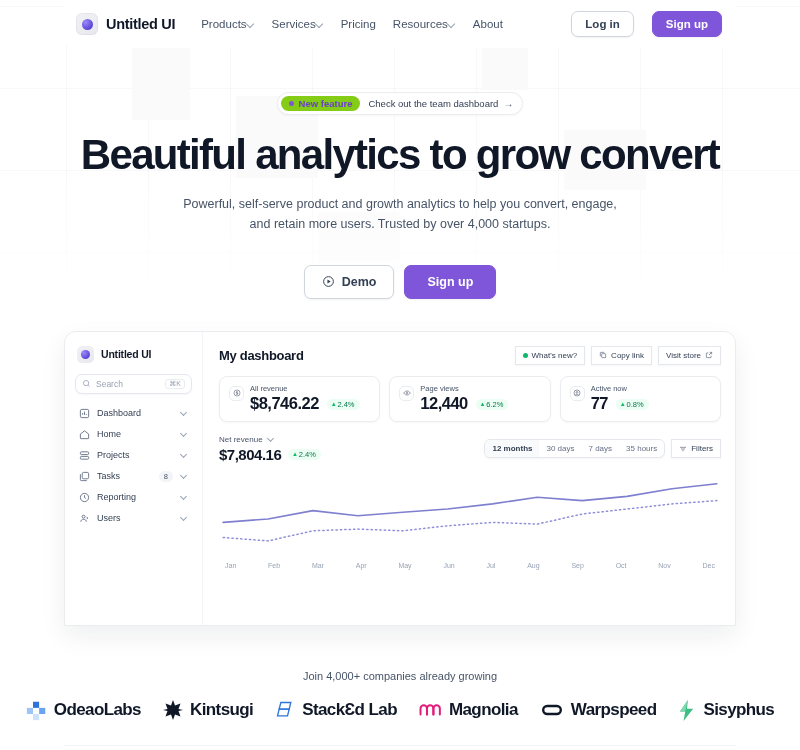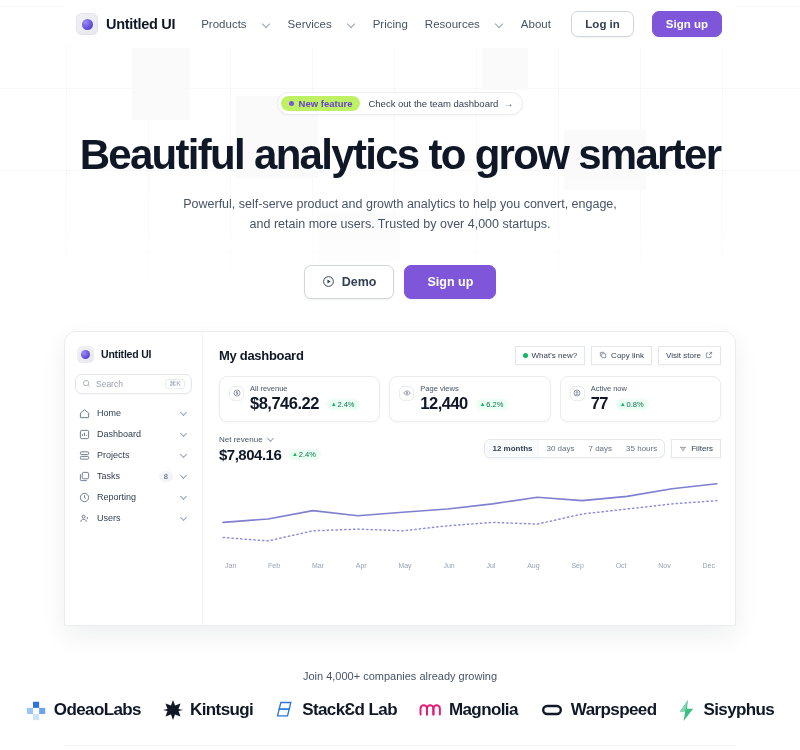--- a/index.html
+++ b/index.html
@@ -47,21 +47,21 @@
     box-shadow: inset 0 0 0 1px rgba(0,0,0,0.04);
   }
   .brand-dot {
     width: 11px; height: 11px; border-radius: 50%;
     background: radial-gradient(circle at 32% 30%, #9b8afb, #5b45d6 70%);
   }
   .brand-name { font-size: 14.5px; font-weight: 700; letter-spacing: -0.3px; color: #101828; }
 
   .nav-links { display: flex; align-items: center; gap: 17px; margin-left: 26px; }
   .nav-link {
-    font-size: 11.5px; color: #475467; display: flex; align-items: center; gap: 16px;
+    font-size: 11.5px; color: #475467; display: flex; align-items: center; gap: 0;
     cursor: pointer; white-space: nowrap;
   }
   .chev { display: inline-block; width: 8px; height: 8px; position: relative; }
   .chev::before {
     content:""; position: absolute; left: 0; top: 1px;
     width: 5px; height: 5px;
     border-right: 1.3px solid #98a2b3; border-bottom: 1.3px solid #98a2b3;
     transform: rotate(45deg);
   }
   .nav-right { margin-left: auto; display: flex; align-items: center; gap: 18px; }
@@ -83,21 +83,21 @@
   
   .hero { position: relative; z-index: 4; text-align: center; padding-top: 44px; }
   .pill-wrap {
     display: inline-flex; align-items: center; gap: 8px;
     background: #fff; border: 1px solid #eaecf0;
     border-radius: 999px; padding: 3px 9px 3px 3px;
     box-shadow: 0 1px 2px rgba(16,24,40,0.04);
   }
   .pill-badge {
     display: inline-flex; align-items: center; gap: 5px;
-    background: #bef264; color: #6941c6;
+    background: #84cc16; color: #6941c6;
     border-radius: 999px; padding: 2px 8px;
     font-size: 9.5px; font-weight: 600;
   }
   .pill-badge .bdot { width: 5px; height: 5px; border-radius: 50%; background: #7f56d9; }
   .pill-text { font-size: 9.5px; color: #344054; font-weight: 500; display: flex; align-items: center; gap: 5px; }
   .arrow-r { font-size: 10px; color: #475467; }
 
   h1.headline {
     margin-top: 18px;
     font-size: 42px; line-height: 1.06;
@@ -282,21 +282,21 @@
       <span class="pill-badge">
         <span class="bdot"></span>
         <span>New feature</span>
       </span>
       <span class="pill-text">
         <span>Check out the team dashboard</span>
         <span class="arrow-r">→</span>
       </span>
     </div>
 
-    <h1 class="headline">Beautiful analytics to grow smarter</h1>
+    <h1 class="headline">Beautiful analytics to grow convert</h1>
 
     <div class="sub">
       <div>Powerful, self-serve product and growth analytics to help you convert, engage,</div>
       <div>and retain more users. Trusted by over 4,000 startups.</div>
     </div>
 
     <div class="cta">
       <button class="btn btn-demo">
         <svg viewBox="0 0 24 24" width="13" height="13" fill="none" stroke="#344054" stroke-width="1.8">
           <circle cx="12" cy="12" r="9"></circle>
@@ -324,34 +324,34 @@
             <path d="M20 20l-3.5-3.5"></path>
         </svg>
         <span class="ph">Search</span>
         <span class="kbd">⌘K</span>
       </div>
 
       <div class="sb-nav">
         <div class="sb-item">
           <span class="ic">
               <svg viewBox="0 0 24 24" fill="none" stroke="#667085" stroke-width="2">
-                <path d="M3 11l9-7 9 7v9a1 1 0 01-1 1H4a1 1 0 01-1-1z"></path>
-              </svg>
-            </span>
-          <span class="sb-label">Home</span>
+                <rect x="3" y="3" width="18" height="18" rx="3"></rect>
+                <path d="M8 15V11M12 15V8M16 15v-2"></path>
+              </svg>
+            </span>
+          <span class="sb-label">Dashboard</span>
           <i class="sb-chev"></i>
         </div>
         <div class="sb-item">
           <span class="ic">
               <svg viewBox="0 0 24 24" fill="none" stroke="#667085" stroke-width="2">
-                <rect x="3" y="3" width="18" height="18" rx="3"></rect>
-                <path d="M8 15V11M12 15V8M16 15v-2"></path>
-              </svg>
-            </span>
-          <span class="sb-label">Dashboard</span>
+                <path d="M3 11l9-7 9 7v9a1 1 0 01-1 1H4a1 1 0 01-1-1z"></path>
+              </svg>
+            </span>
+          <span class="sb-label">Home</span>
           <i class="sb-chev"></i>
         </div>
         <div class="sb-item">
           <span class="ic">
               <svg viewBox="0 0 24 24" fill="none" stroke="#667085" stroke-width="2">
                 <rect x="3" y="4" width="18" height="6" rx="2"></rect>
                 <rect x="3" y="14" width="18" height="6" rx="2"></rect>
               </svg>
             </span>
           <span class="sb-label">Projects</span>

